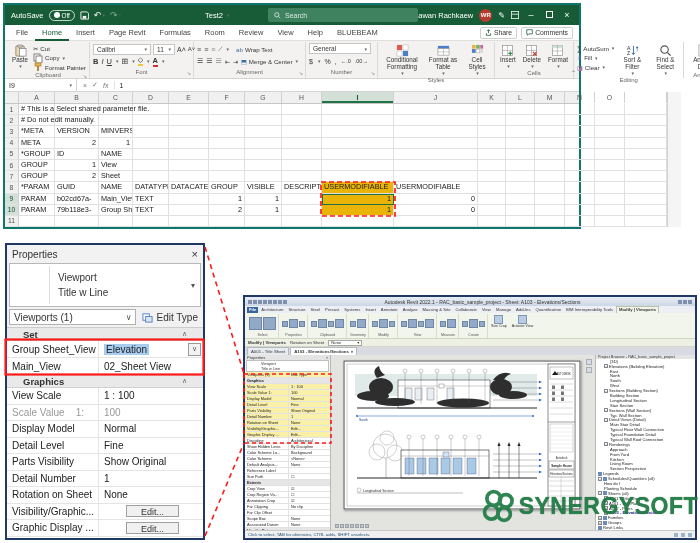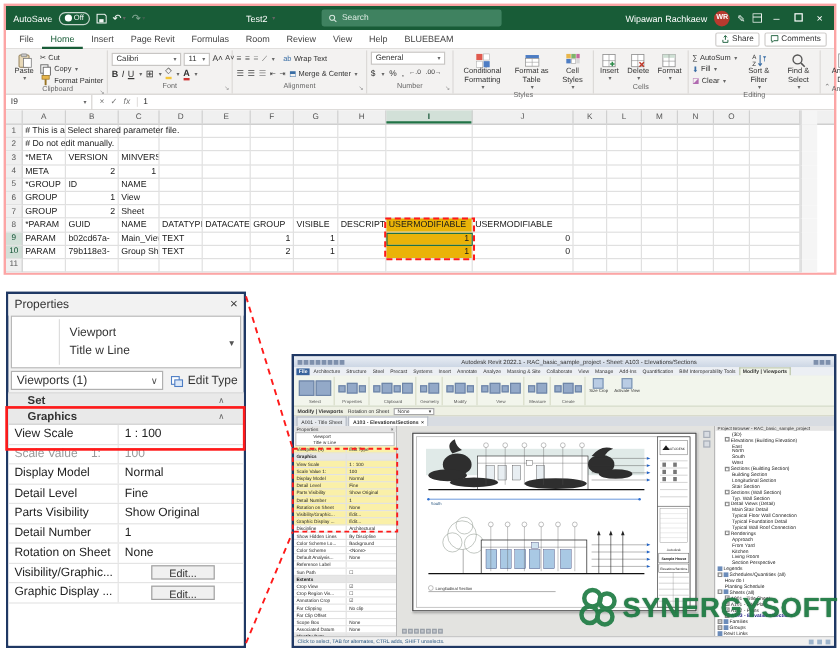--- a/index.html
+++ b/index.html
@@ -1,20 +1,20 @@
 <!DOCTYPE html>
 <html><head>
 <meta charset="utf-8">
 <style>
   *{box-sizing:border-box;margin:0;padding:0}
   html,body{width:700px;height:543px;overflow:hidden}
   body{position:relative;background:#fff;font-family:"Liberation Sans",sans-serif;color:#222}
 
   
-  #excel{position:absolute;left:3px;top:3px;width:694px;height:226px;border:2px solid #fca5a5;background:#fff}
+  #excel{position:absolute;left:3px;top:3px;width:578px;height:226px;border:2px solid #0f766e;background:#fff}
   .xl-titlebar{position:relative;height:20px;background:#185c37;color:#fff;display:flex;align-items:center;font-size:7.5px;padding:0 6px;gap:5px}
   .as-pill{border:1px solid rgba(255,255,255,.75);border-radius:7px;height:11px;display:flex;align-items:center;gap:2px;padding:0 4px;font-size:6.3px}
   .as-knob{width:6px;height:6px;border-radius:50%;background:#fff}
   .tb-ic{display:flex;align-items:center;opacity:.95}
   .tb-ic.dim{opacity:.45}
   .doc-title{position:absolute;left:200px;top:0;height:20px;display:flex;align-items:center;gap:3px;font-size:7.5px}
   .search{position:absolute;left:263px;top:3px;width:150px;height:14px;background:#3f8260;border-radius:2px;display:flex;align-items:center;gap:4px;padding:0 6px;color:#dcebe2;font-size:7px}
   .tb-right{margin-left:auto;display:flex;align-items:center;gap:6px}
   .avatar{width:13px;height:13px;border-radius:50%;background:#b73a2e;color:#fff;font-size:6px;display:flex;align-items:center;justify-content:center;font-weight:bold}
   .wc{font-size:9px;width:12px;text-align:center}
@@ -740,20 +740,33 @@
           <rect x="4" y="5" width="7" height="6" fill="#dce8f8" stroke="#4d7dc4" stroke-width="1"></rect>
         </svg>
         <span>Edit Type</span>
       </span>
   </div>
   <div class="pp-sections" id="pp-sections">
       <div class="ps-hdr">
         <span>Set</span>
         <span class="chev">∧</span>
       </div>
+      <div class="set-rows">
+        <div class="prow">
+          <div class="pl">Group Sheet_View</div>
+          <div class="pv">
+            <span class="combo-sel">Elevation</span>
+            <span class="combo-btn">∨</span>
+          </div>
+        </div>
+        <div class="prow">
+          <div class="pl">Main_View</div>
+          <div class="pv">02_Sheet View</div>
+        </div>
+      </div>
       <div class="ps-hdr">
         <span>Graphics</span>
         <span class="chev">∧</span>
       </div>
       <div class="gfx-rows">
         <div class="prow">
           <div class="pl">View Scale</div>
           <div class="pv">1 : 100</div>
         </div>
         <div class="prow dis">

